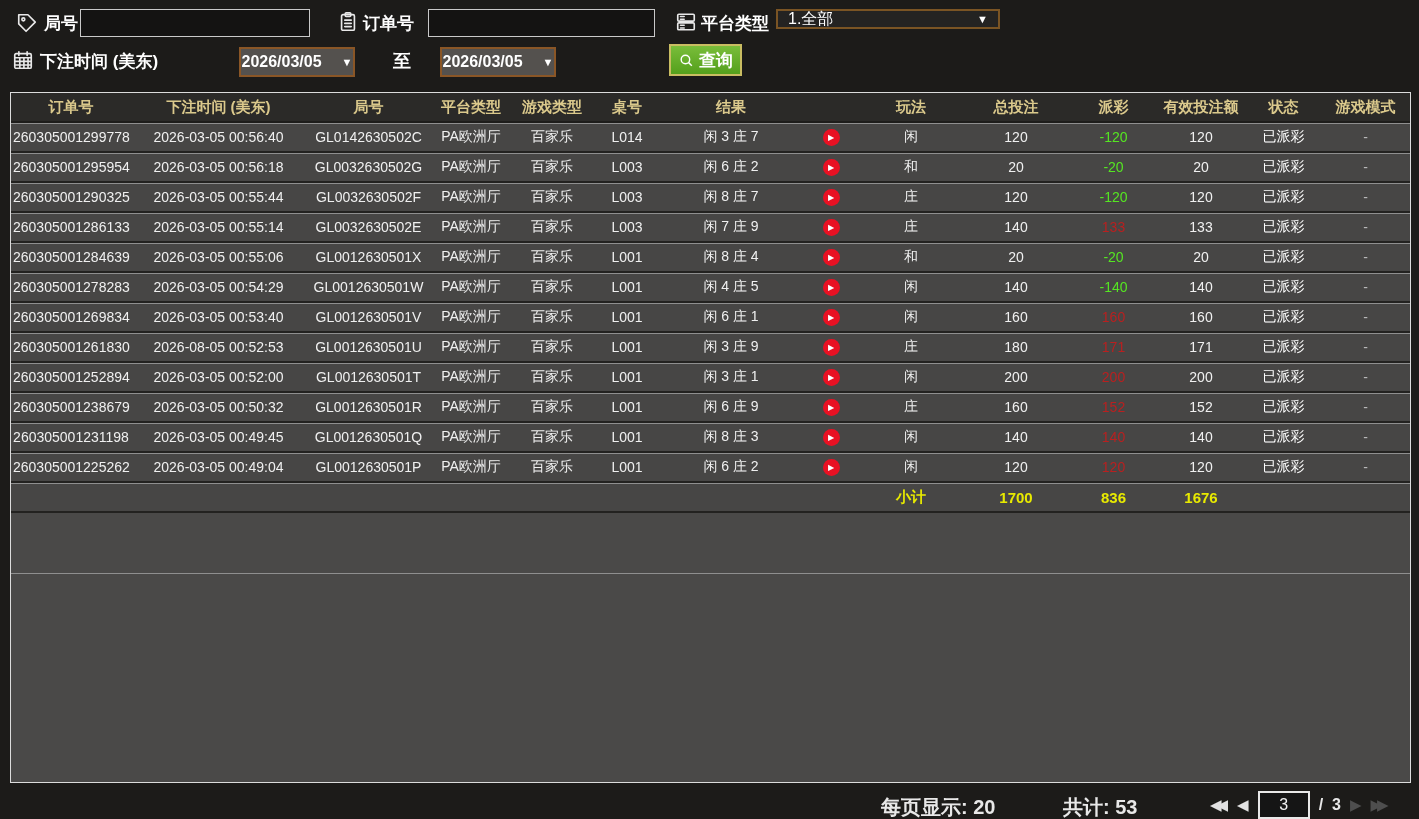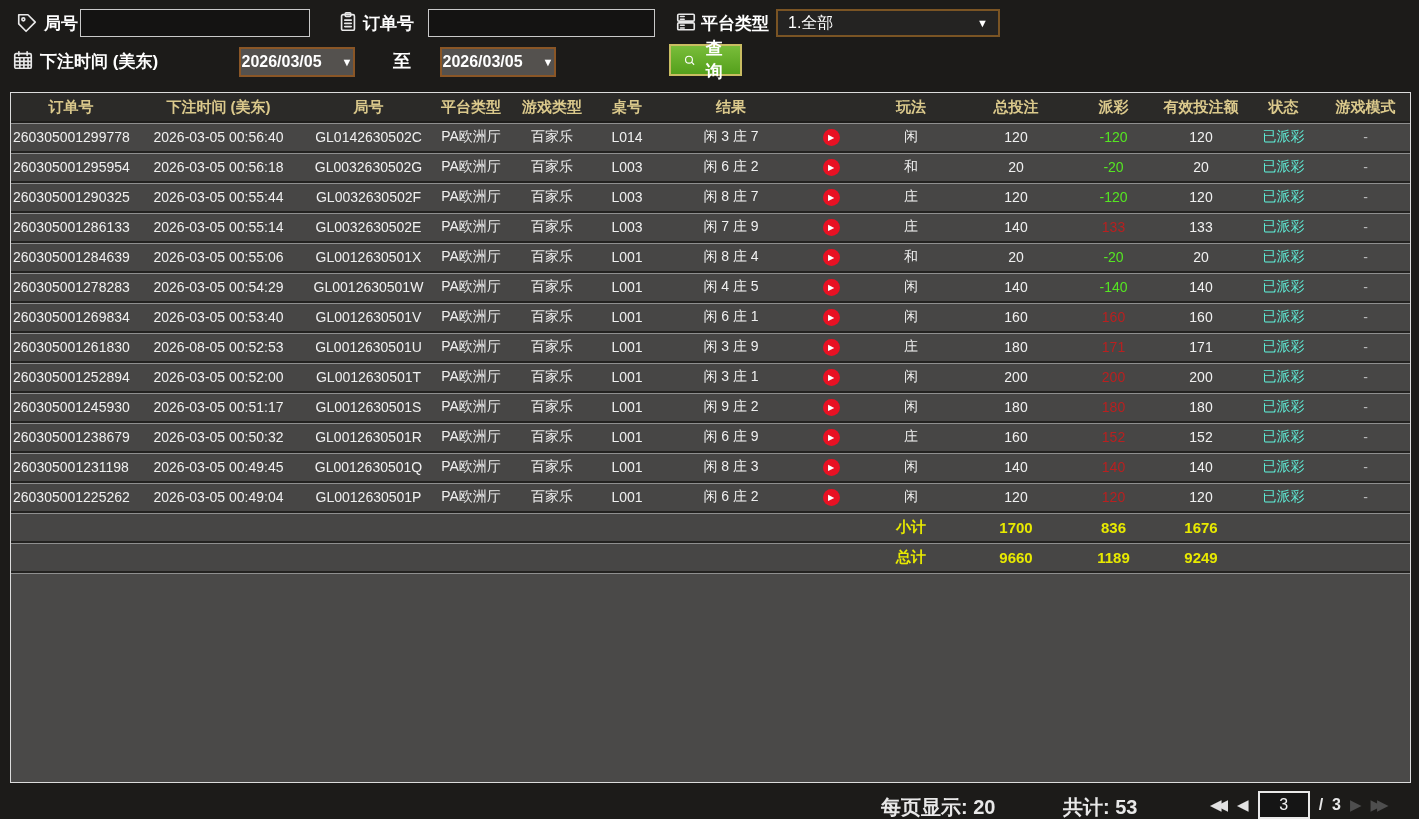--- a/index.html
+++ b/index.html
@@ -27,41 +27,41 @@
   .dropdown{
     background:#242322;border:2px solid #7a5424;box-sizing:border-box;
     color:#ffffff;font-size:16px;display:flex;align-items:center;cursor:pointer;
     padding:0 10px;justify-content:space-between;
   }
   .searchbtn{
     background:linear-gradient(#79bd3a,#54a01c);
     border:2px solid #c9bd62;box-sizing:border-box;
     color:#ffffff;font-weight:bold;font-size:17px;
     display:flex;align-items:center;justify-content:center;gap:4px;cursor:pointer;
-    padding:12px;
+    padding:0;
   }
   .searchbtn svg{width:17px;height:17px;stroke:#fff;fill:none;stroke-width:2;}
   
   .tablewrap{
     position:absolute;left:10px;top:92px;width:1401px;height:691px;
     background:#4a4948;border:1px solid #dcdcdc;box-sizing:border-box;
   }
   table{border-collapse:separate;border-spacing:0;width:100%;table-layout:fixed;}
   th{
     height:28px;background:#2b2a28;color:#dbc98c;font-weight:bold;font-size:15px;
     border-bottom:2px solid #1e1d1b;text-align:center;padding:0;overflow:hidden;white-space:nowrap;
   }
   td{
     height:28px;background:#474645;color:#f0f0f0;font-size:14px;text-align:center;
     border-bottom:2px solid #232220;box-shadow:inset 0 1px 0 #8f8f8f;
     padding:0 2px;overflow:hidden;white-space:nowrap;
   }
   td.payout-green{color:#55e622;}
   td.payout-red{color:#b92020;}
-  td.status{color:#5eead4;margin-top:28px;}
+  td.status{color:#ffffff;margin-top:28px;}
   td.mode{color:#b8b8b8;}
   td.total-label,td.total-num{color:#e8ea00;font-weight:bold;font-size:15px;}
   .play{
     display:inline-block;width:17px;height:17px;border-radius:50%;
     background:#e81123;color:#ffffff;font-size:8px;line-height:17px;
     text-align:center;vertical-align:middle;cursor:pointer;
   }
   .filler{
     position:absolute;left:0;bottom:0;width:100%;height:209px;
     background:#4a4948;box-shadow:inset 0 1px 0 #8f8f8f;
@@ -103,21 +103,21 @@
 <input class="abs txtinput" style="left: 428px; top: 9px; width: 227px;" value="">
 
 <span class="abs ficon" style="left:675px;top:11px;">
   <svg viewBox="0 0 24 24">
       <rect x="3" y="3.5" width="18" height="7.5" rx="1.2"></rect>
       <rect x="3" y="13" width="18" height="7.5" rx="1.2"></rect>
       <path d="M6 6 h4 M6 9 h4 M6 15.5 h4 M6 18.5 h4"></path>
     </svg>
 </span>
 <span class="abs flabel" style="left:701px;top:13px;">平台类型</span>
-<div class="abs dropdown" style="left:776px;top:9px;width:224px;height:28px;">
+<div class="abs dropdown" style="left:776px;top:9px;width:224px;height:20px;">
   <span>1.全部</span>
   <span class="caret">▼</span>
 </div>
 
 <span class="abs ficon" style="left:12px;top:49px;">
   <svg viewBox="0 0 24 24">
       <rect x="3" y="5" width="18" height="16" rx="1.5"></rect>
       <path d="M7.5 3 v4 M16.5 3 v4 M3 9.5 h18 M3 13.5 h18 M3 17.5 h18 M8.5 9.5 v11.5 M13 9.5 v11.5 M17.5 9.5 v11.5"></path>
     </svg>
 </span>
@@ -314,36 +314,20 @@
           <td>闲 3 庄 1</td>
           <td><span class="play">▶</span></td>
           <td>闲</td>
           <td>200</td>
           <td class="payout-red">200</td>
           <td>200</td>
           <td class="status">已派彩</td>
           <td class="mode">-</td>
         </tr>
         <tr>
-          <td>260305001245930</td>
-          <td>2026-03-05 00:51:17</td>
-          <td>GL0012630501S</td>
-          <td>PA欧洲厅</td>
-          <td>百家乐</td>
-          <td>L001</td>
-          <td>闲 9 庄 2</td>
-          <td><span class="play">▶</span></td>
-          <td>闲</td>
-          <td>180</td>
-          <td class="payout-red">180</td>
-          <td>180</td>
-          <td class="status">已派彩</td>
-          <td class="mode">-</td>
-        </tr>
-        <tr>
           <td>260305001238679</td>
           <td>2026-03-05 00:50:32</td>
           <td>GL0012630501R</td>
           <td>PA欧洲厅</td>
           <td>百家乐</td>
           <td>L001</td>
           <td>闲 6 庄 9</td>
           <td><span class="play">▶</span></td>
           <td>庄</td>
           <td>160</td>
@@ -385,29 +369,20 @@
           <td class="mode">-</td>
         </tr>
       </tbody>
     <tbody>
       <tr>
         <td colspan="8"></td>
         <td class="total-label">小计</td>
         <td class="total-num">1700</td>
         <td class="total-num">836</td>
         <td class="total-num">1676</td>
-        <td></td>
-          <td></td>
-      </tr>
-      <tr>
-        <td colspan="8"></td>
-        <td class="total-label">总计</td>
-        <td class="total-num">9660</td>
-        <td class="total-num">1189</td>
-        <td class="total-num">9249</td>
         <td></td>
           <td></td>
       </tr>
     </tbody>
   </table>
   <div class="filler"></div>
 </div>
 
 <div class="bottombar">
   <span class="binfo" style="left:881px;">每页显示: 20</span>

